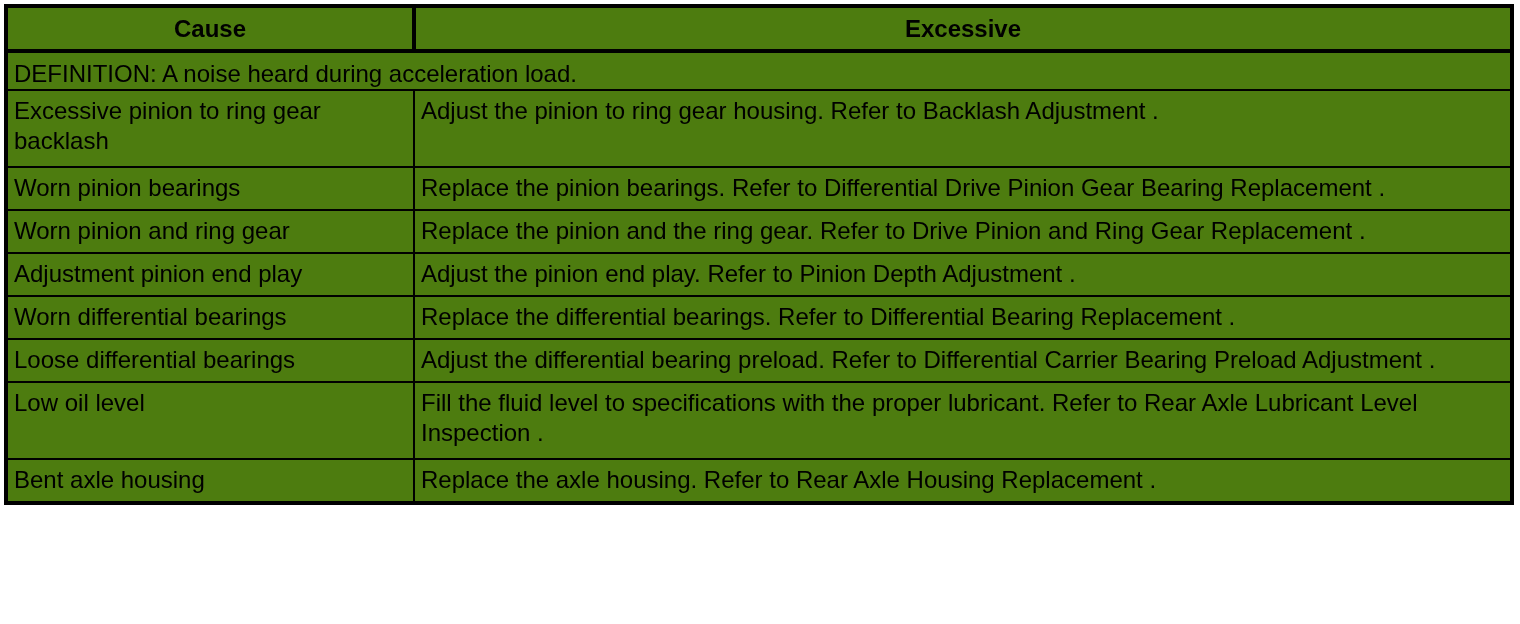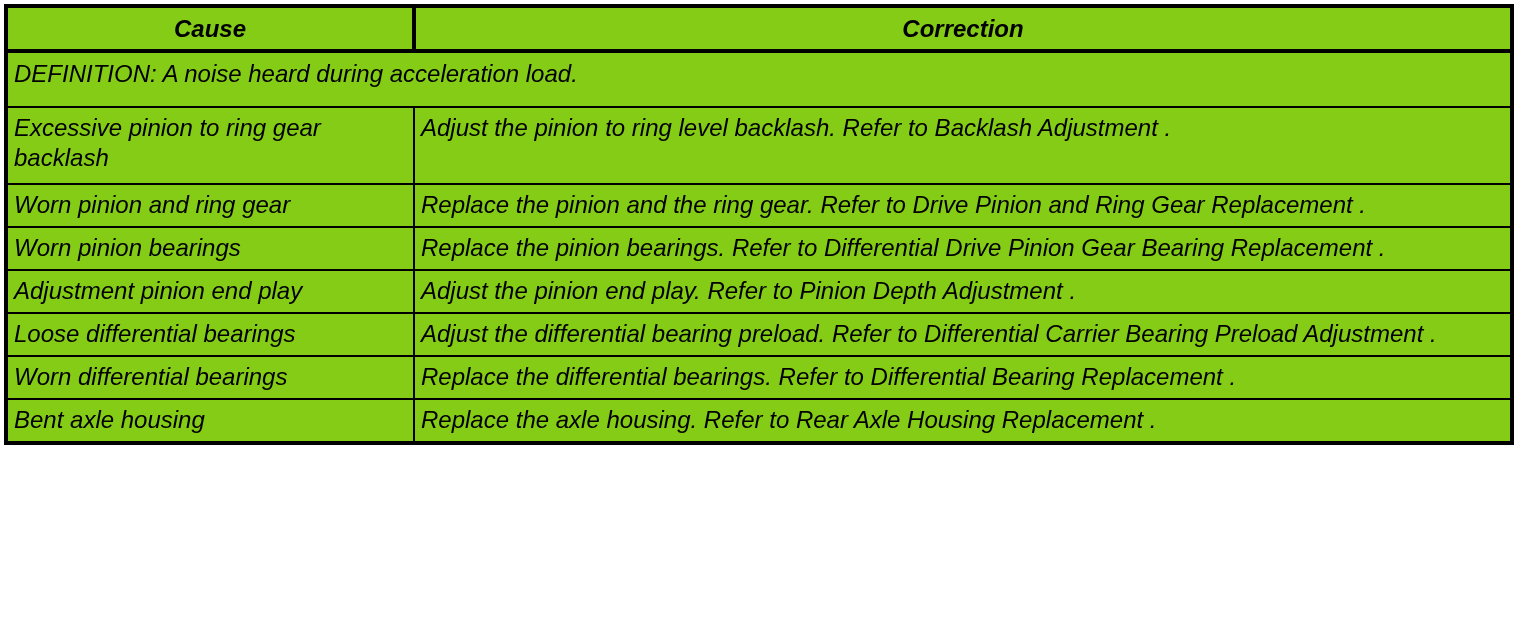--- a/index.html
+++ b/index.html
@@ -28,74 +28,77 @@
   .diag-table th,
   .diag-table td {
     border: 2px solid #000000;
     padding: 5px 6px 6px 6px;
     font-size: 24px;
     line-height: 1.25;
     vertical-align: top;
     text-align: left;
     word-wrap: break-word;
     color: #000000;
-    background: #84cc16;
-    font-style: italic;
+    background: #4d7c0f;
   }
   .diag-table thead th {
     text-align: center;
     font-weight: bold;
     border-bottom: 4px solid #000000;
     padding-top: 6px;
     padding-bottom: 5px;
   }
   .diag-table .col-cause { width: 408px; }
-  .diag-table .definition-cell { padding-top: 6px; padding-bottom: 17px; }
+  .diag-table .definition-cell { padding-top: 6px; padding-bottom: 0; }
   .diag-table tbody tr.row-tall td { height: 64px; margin-left: 40px; }
 </style>
 </head>
 <body>
 
 <table class="diag-table">
   <colgroup>
     <col class="col-cause">
     <col class="col-correction">
   </colgroup>
   <thead>
     <tr>
       <th>Cause</th>
-      <th>Correction</th>
+      <th>Excessive</th>
     </tr>
   </thead>
   <tbody>
     <tr>
       <td colspan="2" class="definition-cell">DEFINITION: A noise heard during acceleration load.</td>
     </tr>
     <tr class="row-tall">
       <td>Excessive pinion to ring gear backlash</td>
-      <td>Adjust the pinion to ring level backlash. Refer to Backlash Adjustment .</td>
+      <td>Adjust the pinion to ring gear housing. Refer to Backlash Adjustment .</td>
+    </tr>
+    <tr>
+      <td>Worn pinion bearings</td>
+      <td>Replace the pinion bearings. Refer to Differential Drive Pinion Gear Bearing Replacement .</td>
     </tr>
     <tr>
       <td>Worn pinion and ring gear</td>
       <td>Replace the pinion and the ring gear. Refer to Drive Pinion and Ring Gear Replacement .</td>
     </tr>
     <tr>
-      <td>Worn pinion bearings</td>
-      <td>Replace the pinion bearings. Refer to Differential Drive Pinion Gear Bearing Replacement .</td>
+      <td>Adjustment pinion end play</td>
+      <td>Adjust the pinion end play. Refer to Pinion Depth Adjustment .</td>
     </tr>
     <tr>
-      <td>Adjustment pinion end play</td>
-      <td>Adjust the pinion end play. Refer to Pinion Depth Adjustment .</td>
+      <td>Worn differential bearings</td>
+      <td>Replace the differential bearings. Refer to Differential Bearing Replacement .</td>
     </tr>
     <tr>
       <td>Loose differential bearings</td>
       <td>Adjust the differential bearing preload. Refer to Differential Carrier Bearing Preload Adjustment .</td>
     </tr>
-    <tr>
-      <td>Worn differential bearings</td>
-      <td>Replace the differential bearings. Refer to Differential Bearing Replacement .</td>
+    <tr class="row-tall">
+      <td>Low oil level</td>
+      <td>Fill the fluid level to specifications with the proper lubricant. Refer to Rear Axle Lubricant Level Inspection .</td>
     </tr>
     <tr>
       <td>Bent axle housing</td>
       <td>Replace the axle housing. Refer to Rear Axle Housing Replacement .</td>
     </tr>
   </tbody>
 </table>
 
 </body></html>

